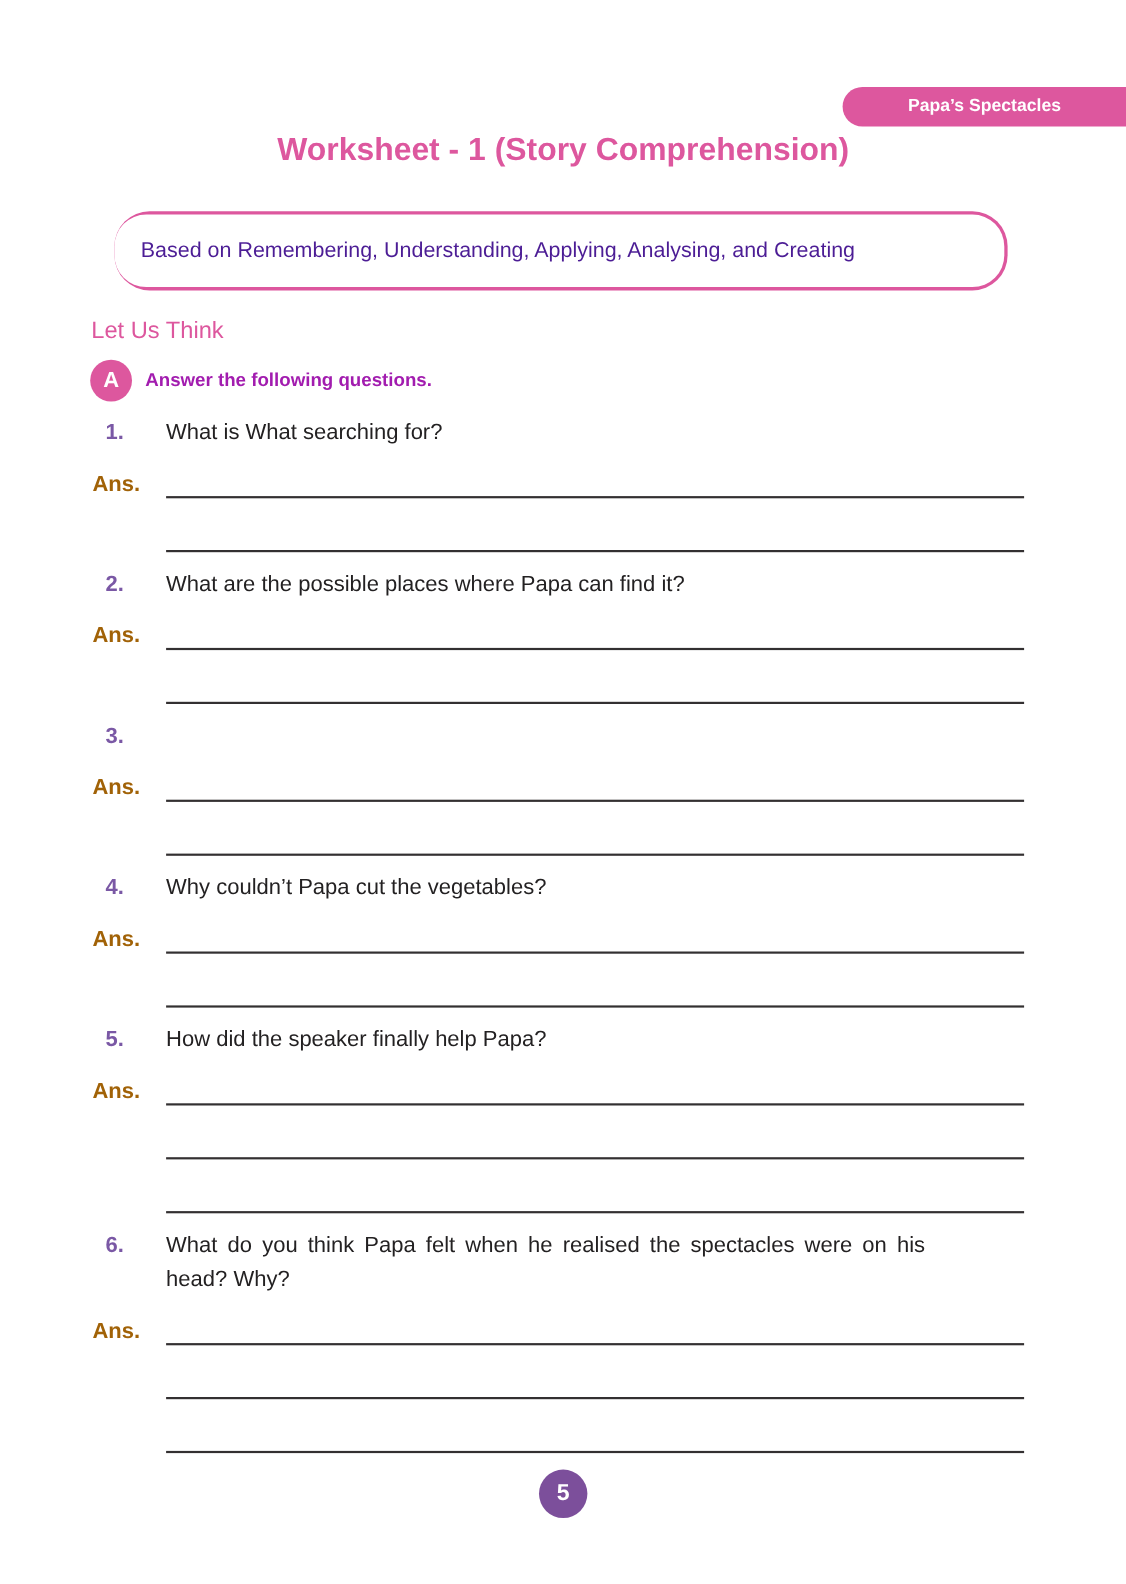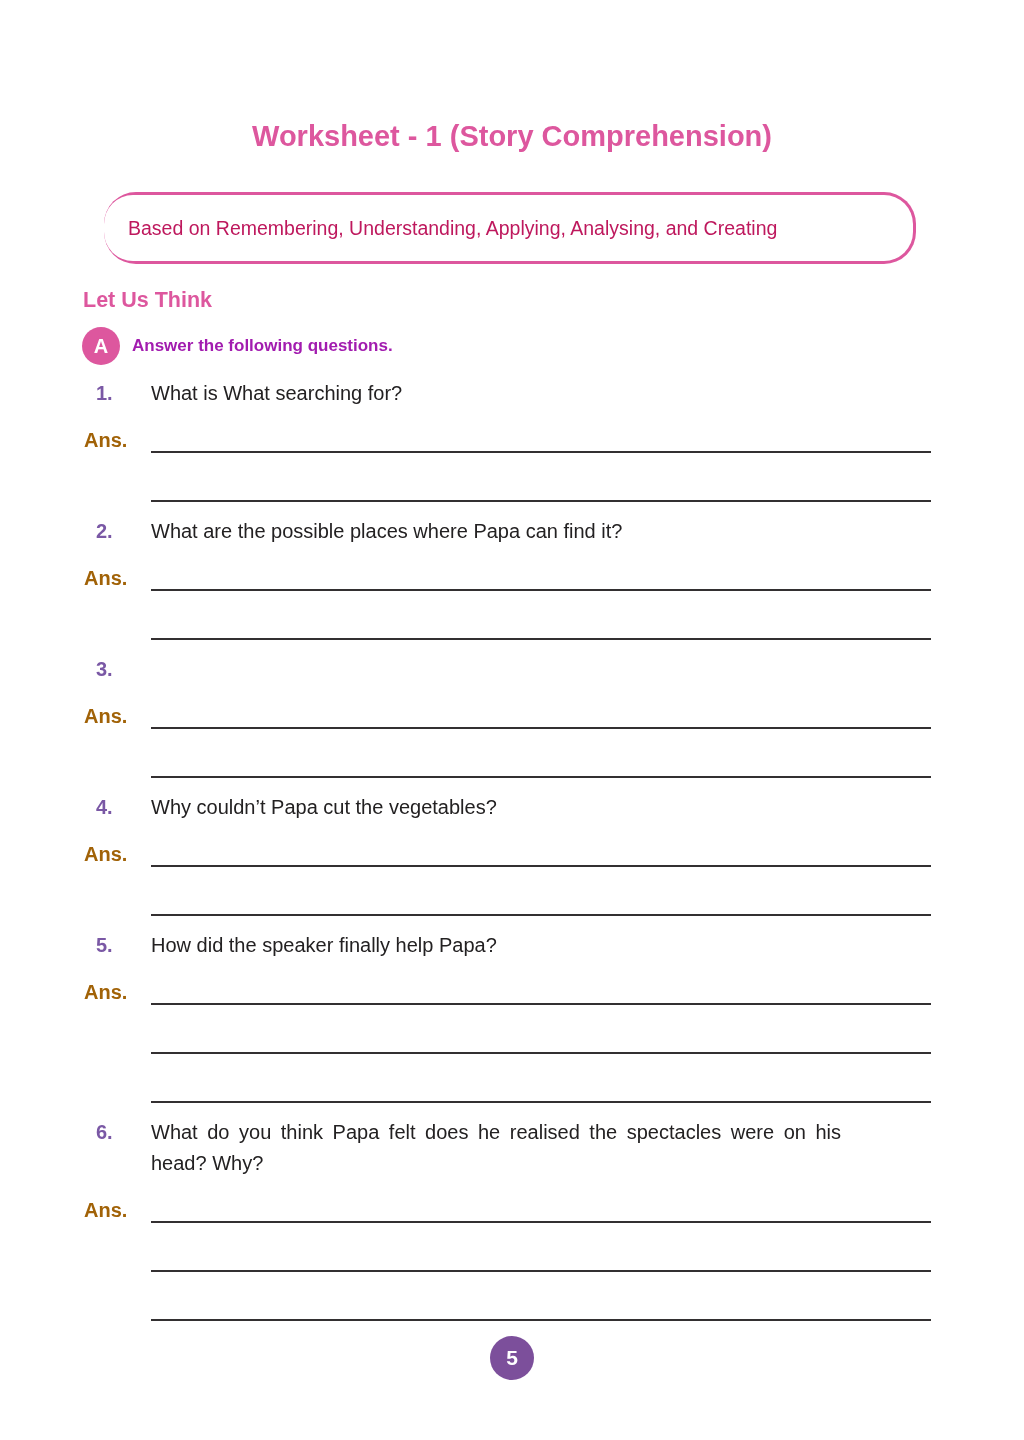--- a/index.html
+++ b/index.html
@@ -67,26 +67,26 @@
   .bloom-desc {
     flex: 1;
     margin: 3px 3px 3px 0;
     background: #fff;
     border-radius: 29px;
     display: flex;
     align-items: center;
     padding: 0 10px 0 24px;
     font-size: 19.5px;
     line-height: 30px;
-    color: #be185d;
+    color: #4c1d95;
   }
   .section-heading {
     margin: 23px 0 0 83px;
     color: var(--pink);
-    font-weight: 700;
+    font-weight: 400;
     font-size: 21.5px;
     line-height: 26px;
   }
   .instruction-row {
     margin: 14px 0 0 82px;
     display: flex;
     align-items: center;
     height: 38px;
   }
   .marker-circle {
@@ -165,20 +165,23 @@
     display: flex;
     align-items: center;
     justify-content: center;
   }
 </style>
 </head>
 <body>
 
 <div class="page">
 
+  <div class="chapter-tag">
+    <span>Papa’s Spectacles</span>
+  </div>
 
   <h1 class="title">Worksheet - 1 (Story Comprehension)</h1>
 
   <div class="bloom-box">
     <div class="bloom-desc">Based on Remembering, Understanding, Applying, Analysing, and Creating</div>
   </div>
 
   <div class="section-heading">Let Us Think</div>
 
   <div class="instruction-row">
@@ -248,21 +251,21 @@
       <div class="ans-line"></div>
     </div>
     <div class="extra-lines">
           <div class="extra-line"></div>
           <div class="extra-line"></div>
         </div>
   </div>
       <div class="question-block">
     <div class="q-row">
       <div class="q-num">6.</div>
-      <div class="q-text">What do you think Papa felt does he realised the spectacles were on his head? Why?</div>
+      <div class="q-text">What do you think Papa felt when he realised the spectacles were on his head? Why?</div>
     </div>
     <div class="ans-row">
       <div class="ans-label">Ans.</div>
       <div class="ans-line"></div>
     </div>
     <div class="extra-lines">
           <div class="extra-line"></div>
           <div class="extra-line"></div>
         </div>
   </div>

